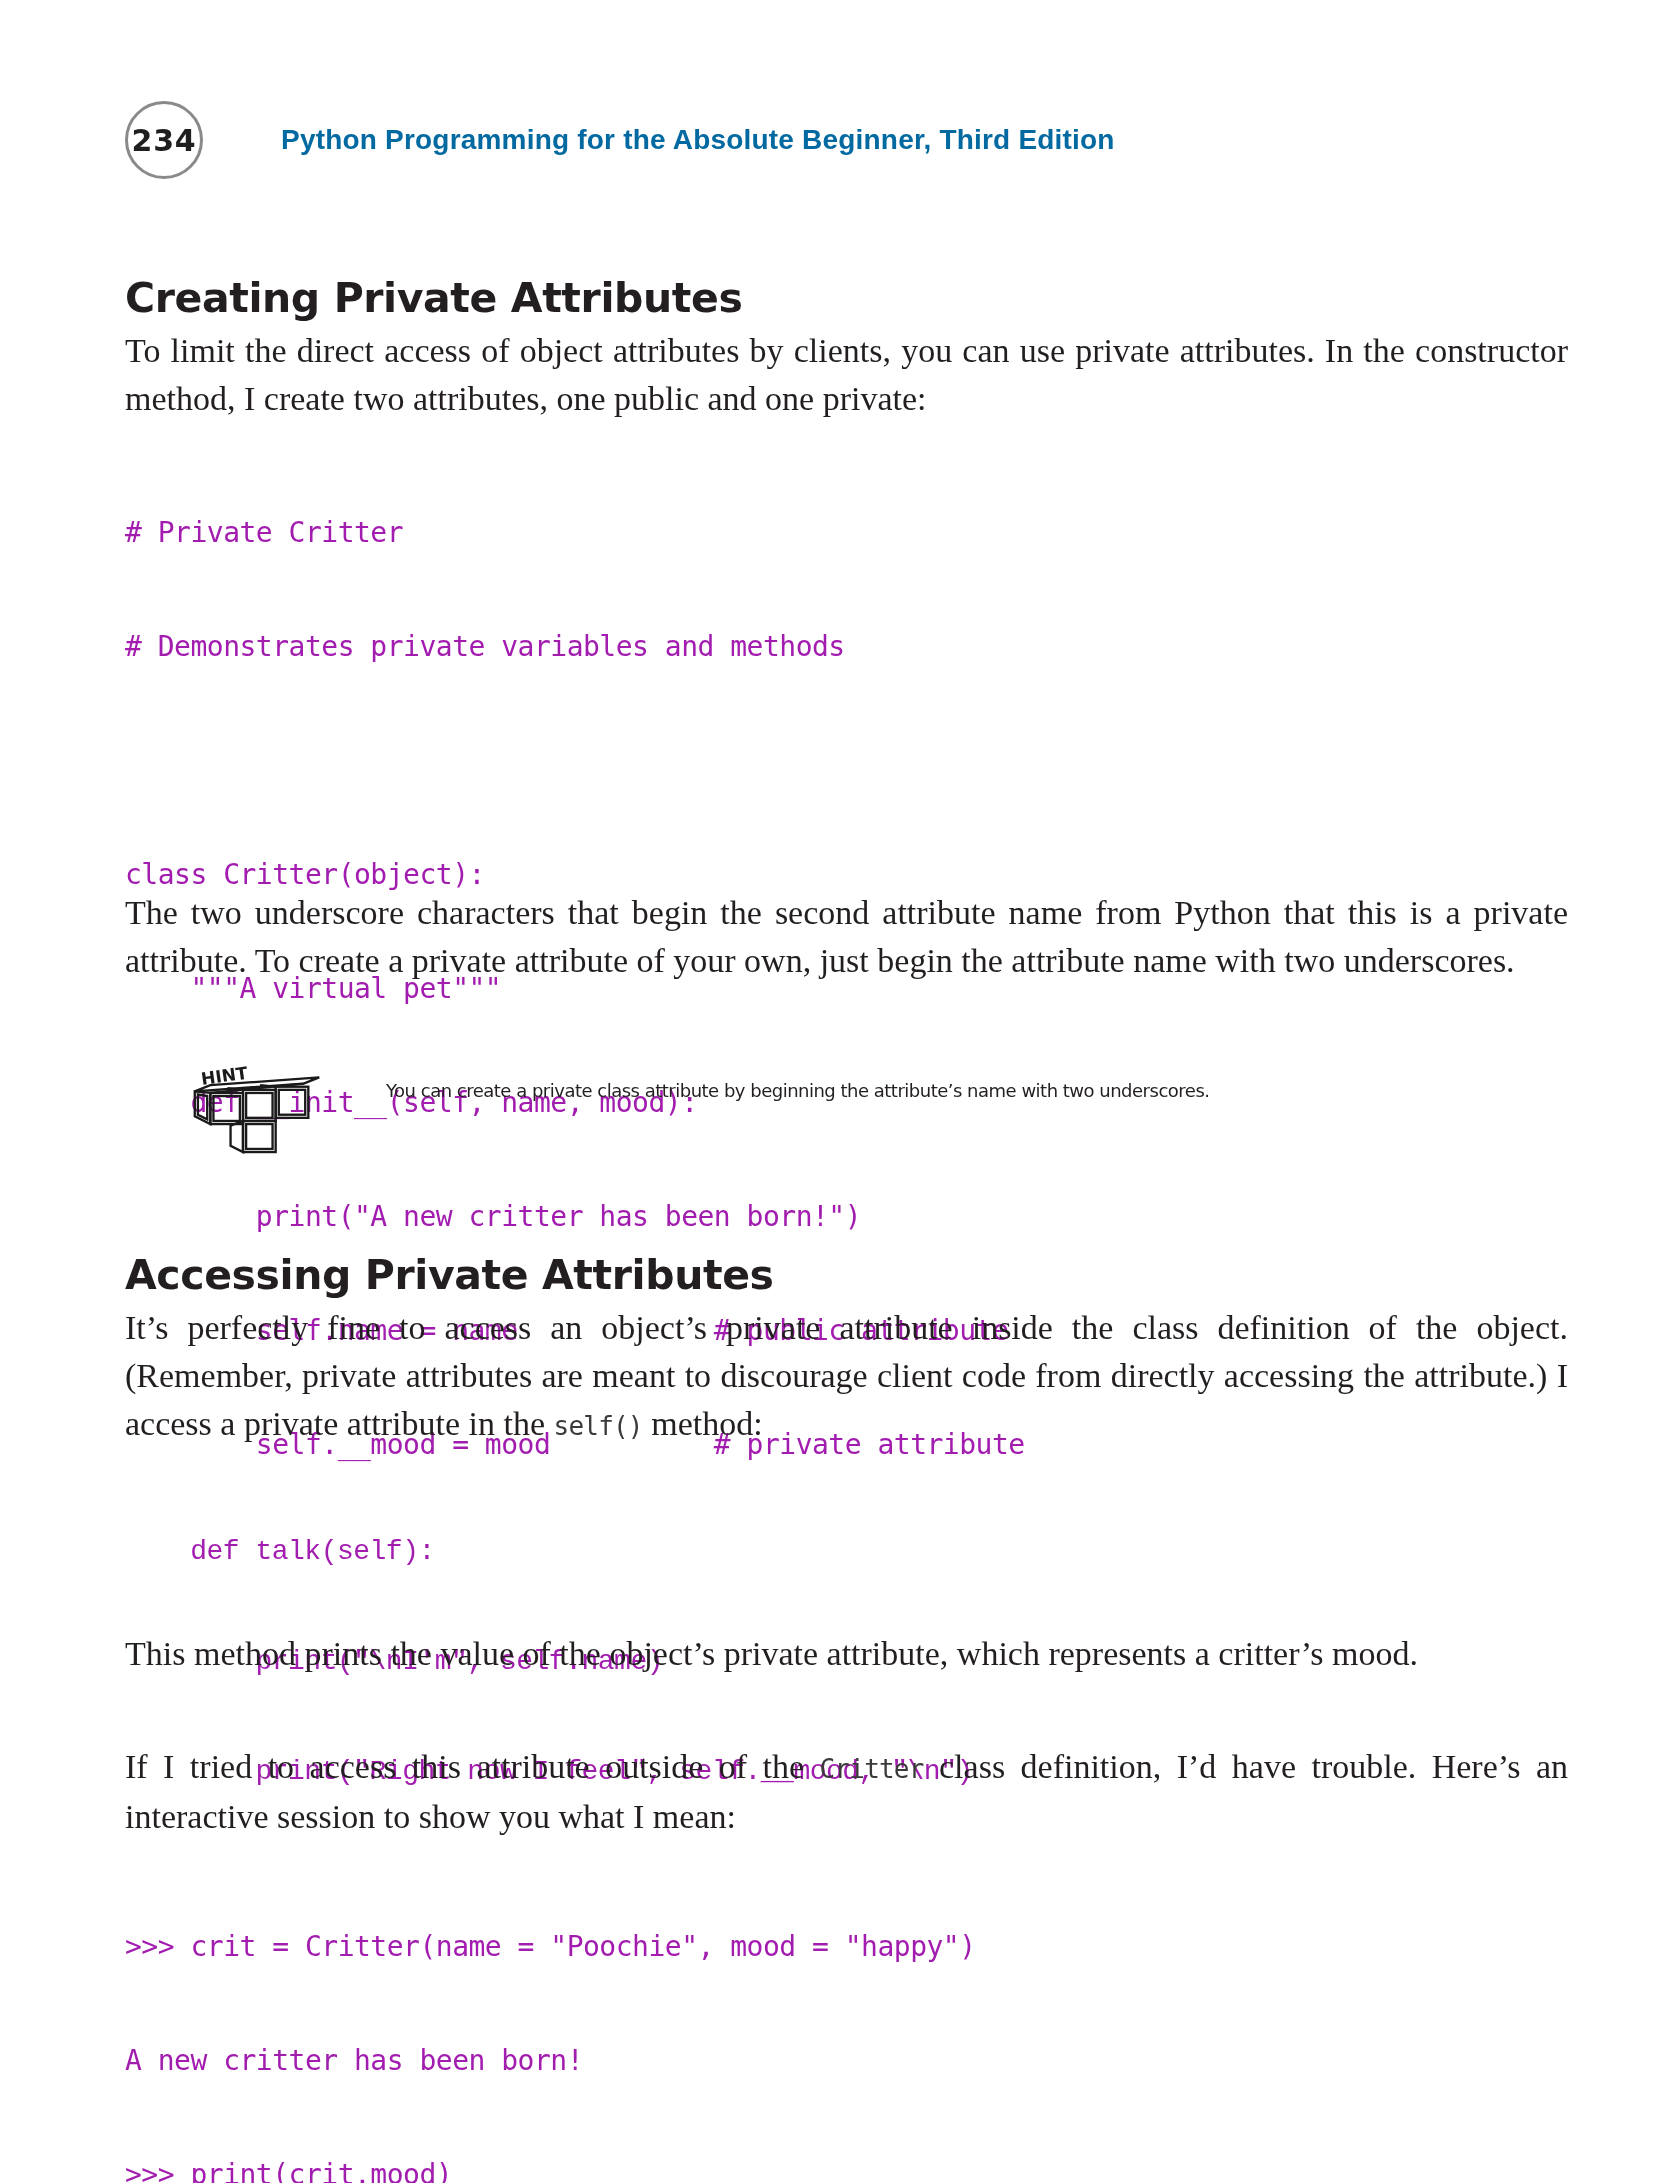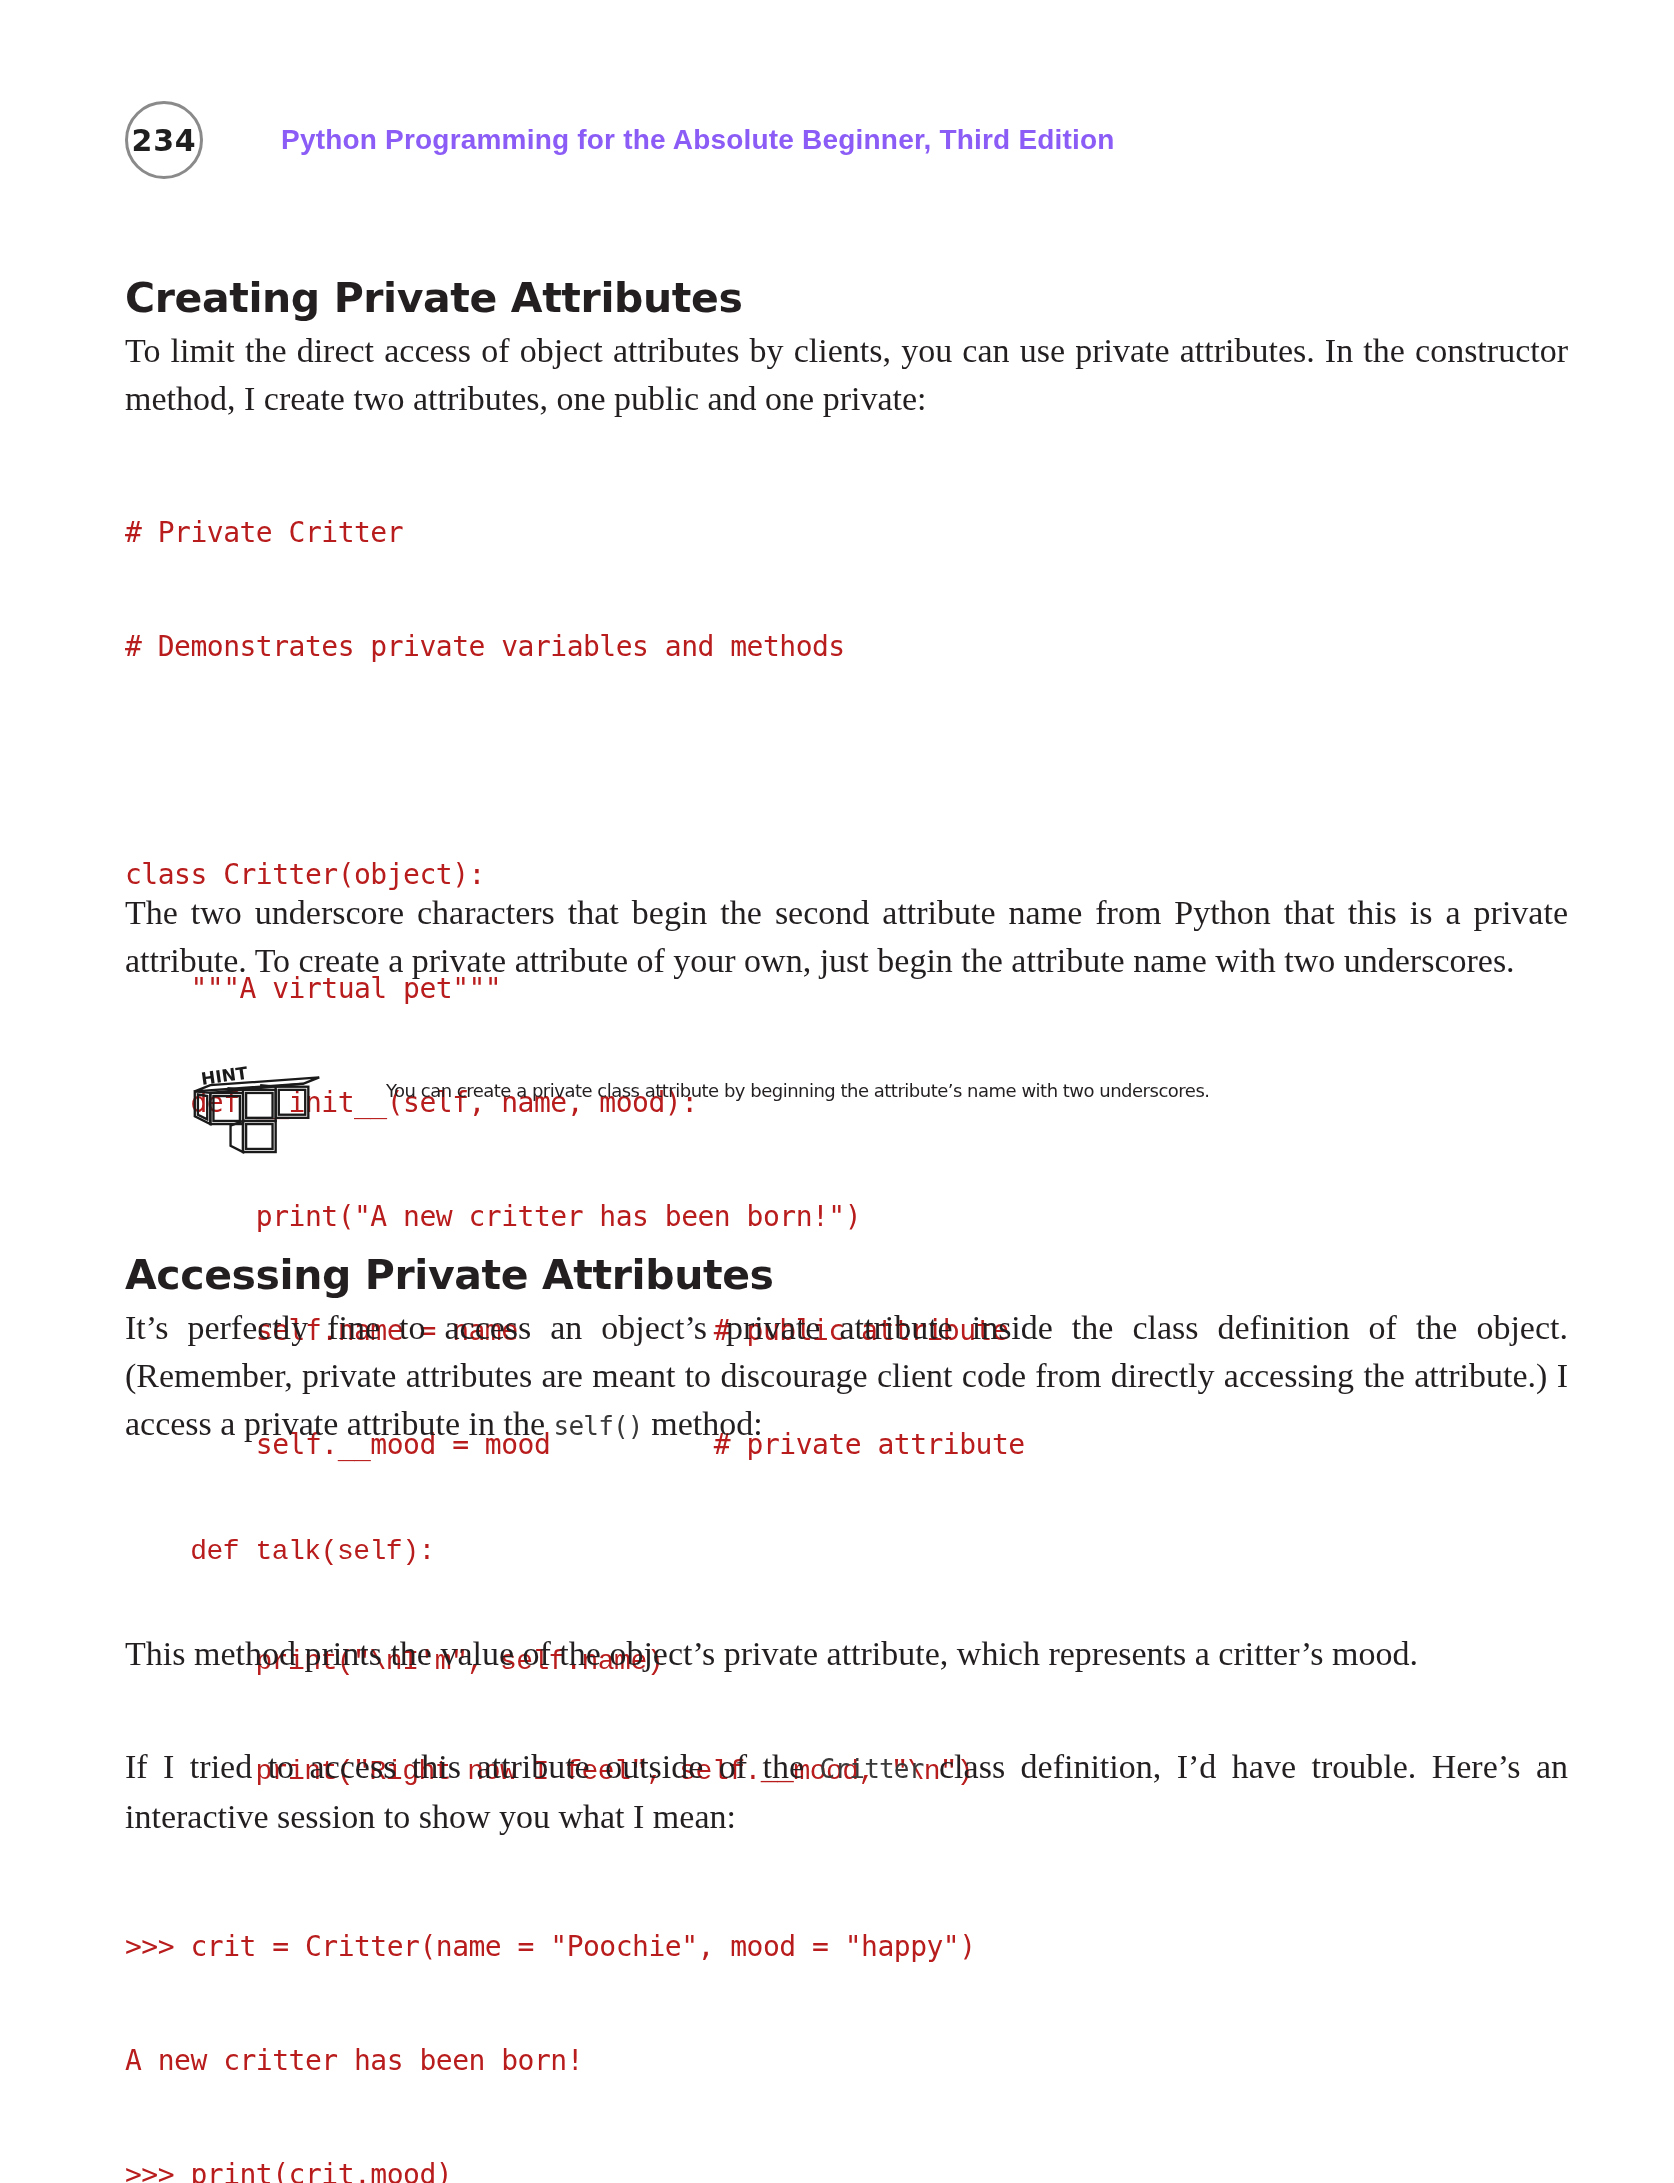--- a/index.html
+++ b/index.html
@@ -36,21 +36,21 @@
       font-size: 30px;
       color: #1f1f1f;
       letter-spacing: 0.8px;
       text-align: right;
     }
     .book-title {
       margin-left: 78px;
       font-family: "Liberation Sans", sans-serif;
       font-weight: bold;
       font-size: 28px;
-      color: #8b5cf6;
+      color: #0369a1;
       letter-spacing: 0.2px;
     }
     .section-heading {
       position: absolute;
       left: 125px;
       font-family: "DejaVu Sans", sans-serif;
       font-weight: bold;
       font-size: 41px;
       color: #231f20;
       margin: 0;
@@ -72,21 +72,21 @@
       font-family: "DejaVu Sans Mono", monospace;
       font-size: 26px;
       color: #3a3a3a;
       letter-spacing: -0.8px;
     }
     .code-block {
       position: absolute;
       left: 125px;
       font-family: "DejaVu Sans Mono", monospace;
       font-size: 28px;
-      color: #b91c1c;
+      color: #a21caf;
       margin: 0;
       white-space: pre;
       letter-spacing: -0.5px;
     }
     .code-line {
       height: 48px;
       line-height: 48px;
       display: block;
     }
     .code-line.blank { height: 48px; }

